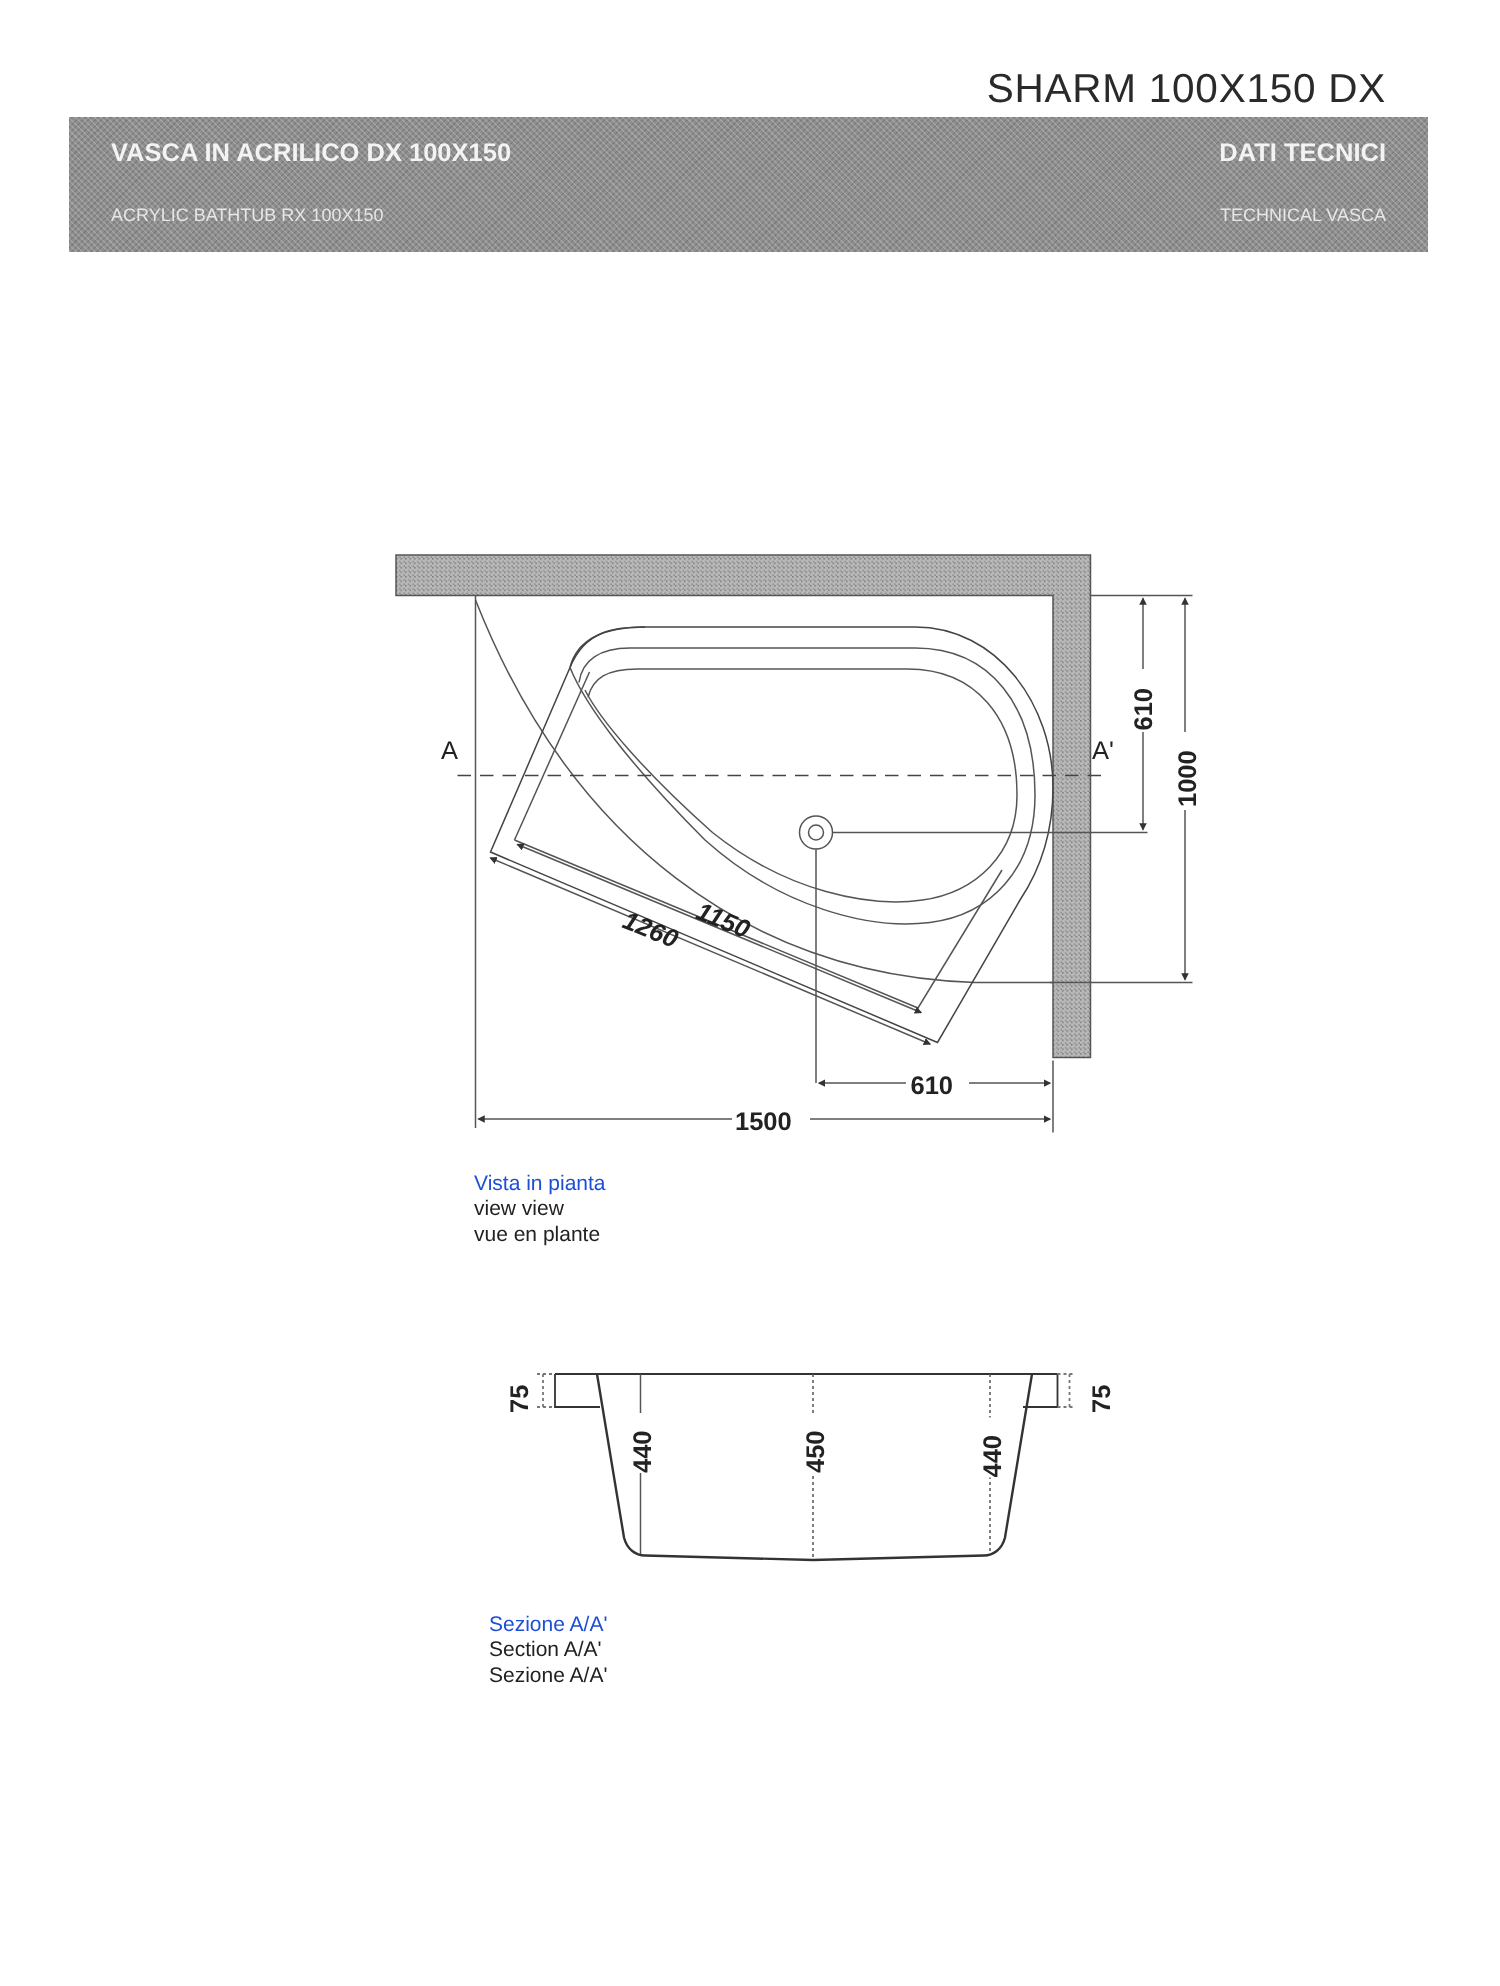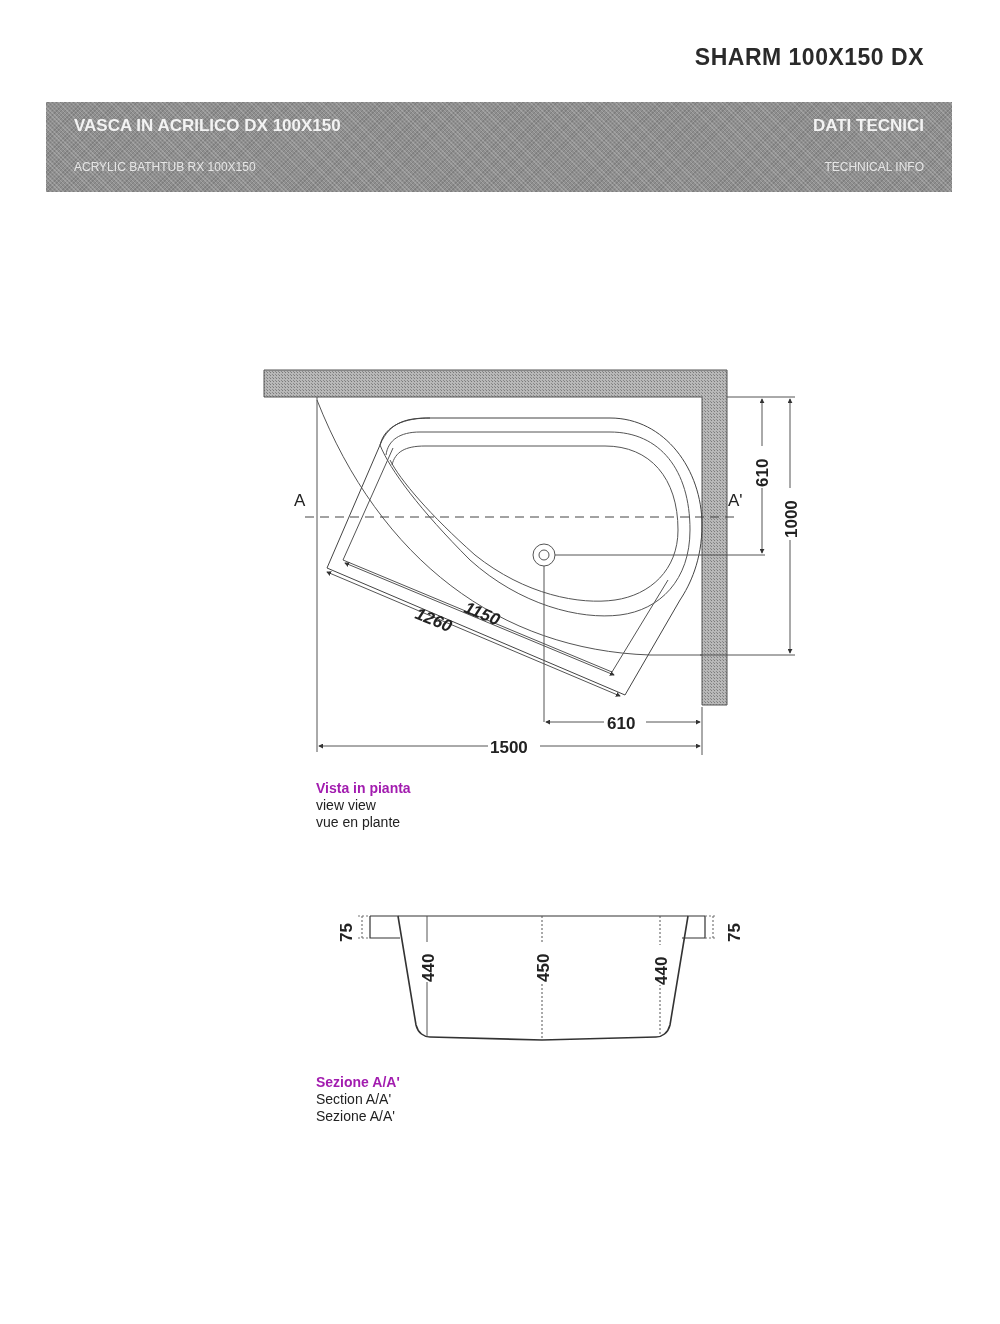--- a/index.html
+++ b/index.html
@@ -1,42 +1,42 @@
 <!DOCTYPE html>
 <html><head>
 <meta charset="utf-8">
 <style>
   html, body { margin:0; padding:0; background:#ffffff; }
   body { width:1000px; height:1324px; position:relative; overflow:hidden;
          font-family:"Liberation Sans", sans-serif; color:#222; }
-  .product-title { position:absolute; right:76px; top:44px; font-size:23px; font-weight:bold;
+  .product-title { position:absolute; right:76px; top:44px; font-size:27px; font-weight:normal;
                    color:#2a2a2a; letter-spacing:0.5px; }
-  .banner { position:absolute; left:46px; top:102px; width:906px; height:90px;
+  .banner { position:absolute; left:46px; top:78px; width:906px; height:90px;
             background-color:#8f8f8f;
             background-image:
               repeating-linear-gradient(45deg, rgba(255,255,255,0.18) 0 1px, transparent 1px 3px),
               repeating-linear-gradient(-45deg, rgba(0,0,0,0.12) 0 1px, transparent 1px 3px); }
   .banner .t { position:absolute; color:#f3f3f3; font-weight:bold; font-size:17px; top:14px; }
   .banner .s { position:absolute; color:#e6e6e6; font-size:12px; top:58px; }
   .banner .left { left:28px; }
   .banner .right { right:28px; text-align:right; }
   svg.drawing { position:absolute; left:0; top:0; }
   .caption { position:absolute; left:316px; font-size:14px; line-height:17px; color:#222; }
-  .caption .bold { font-weight:bold; color:#a21caf; }
+  .caption .bold { font-weight:normal; color:#1d4ed8; }
 </style>
 </head>
 <body>
 
 <div class="product-title">SHARM 100X150 DX</div>
 
 <div class="banner">
   <div class="t left">VASCA IN ACRILICO DX 100X150</div>
   <div class="s left">ACRYLIC BATHTUB RX 100X150</div>
   <div class="t right">DATI TECNICI</div>
-  <div class="s right">TECHNICAL INFO</div>
+  <div class="s right">TECHNICAL VASCA</div>
 </div>
 
 <svg class="drawing" width="1000" height="1324" viewBox="0 0 1000 1324">
   <defs>
     <pattern id="hatch" width="3" height="3" patternUnits="userSpaceOnUse">
       <rect width="3" height="3" fill="#b8b8b8"></rect>
       <rect width="1" height="1" fill="#7a7a7a"></rect>
       <rect x="2" y="2" width="1" height="1" fill="#8a8a8a"></rect>
     </pattern>
     <marker id="arr" viewBox="0 0 6 6" refX="5" refY="3" markerWidth="5" markerHeight="5" orient="auto-start-reverse">
@@ -136,17 +136,17 @@
     <text transform="translate(667,985) rotate(-90)">440</text>
   </g>
 </svg>
 
 <div class="caption" style="top:780px;">
   <div class="bold">Vista in pianta</div>
   <div>view view</div>
   <div>vue en plante</div>
 </div>
 
-<div class="caption" style="top:1074px;">
+<div class="caption" style="top:1074px;margin-left:10px;">
   <div class="bold">Sezione A/A'</div>
   <div>Section A/A'</div>
   <div>Sezione A/A'</div>
 </div>
 
 </body></html>

